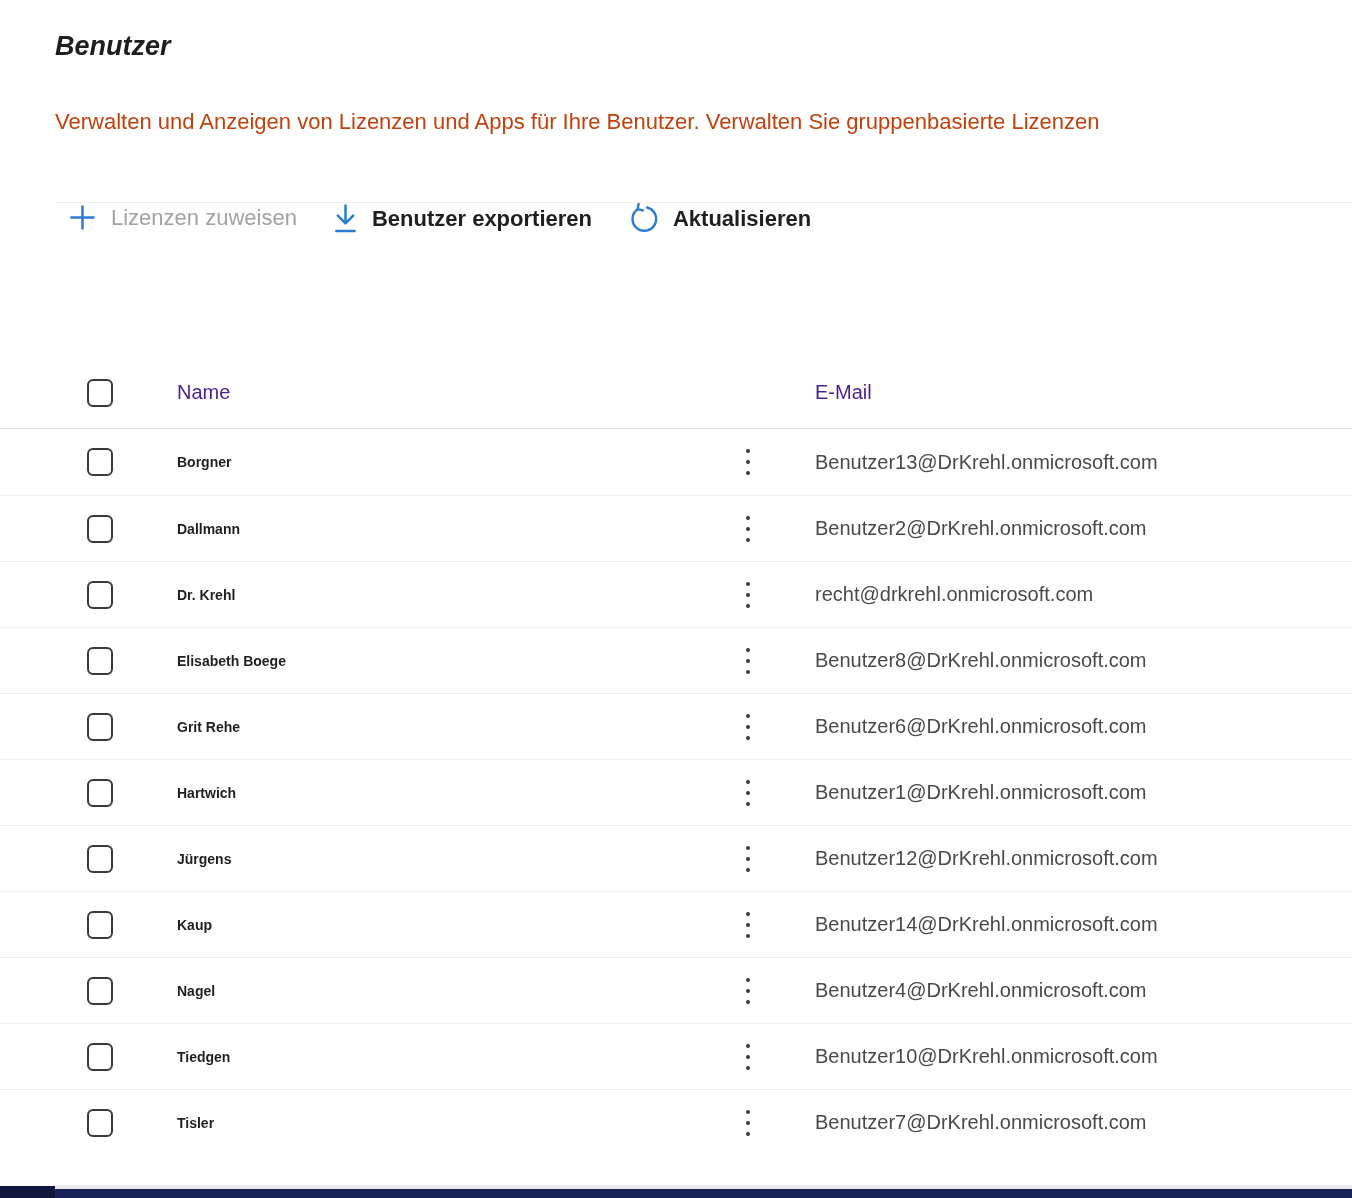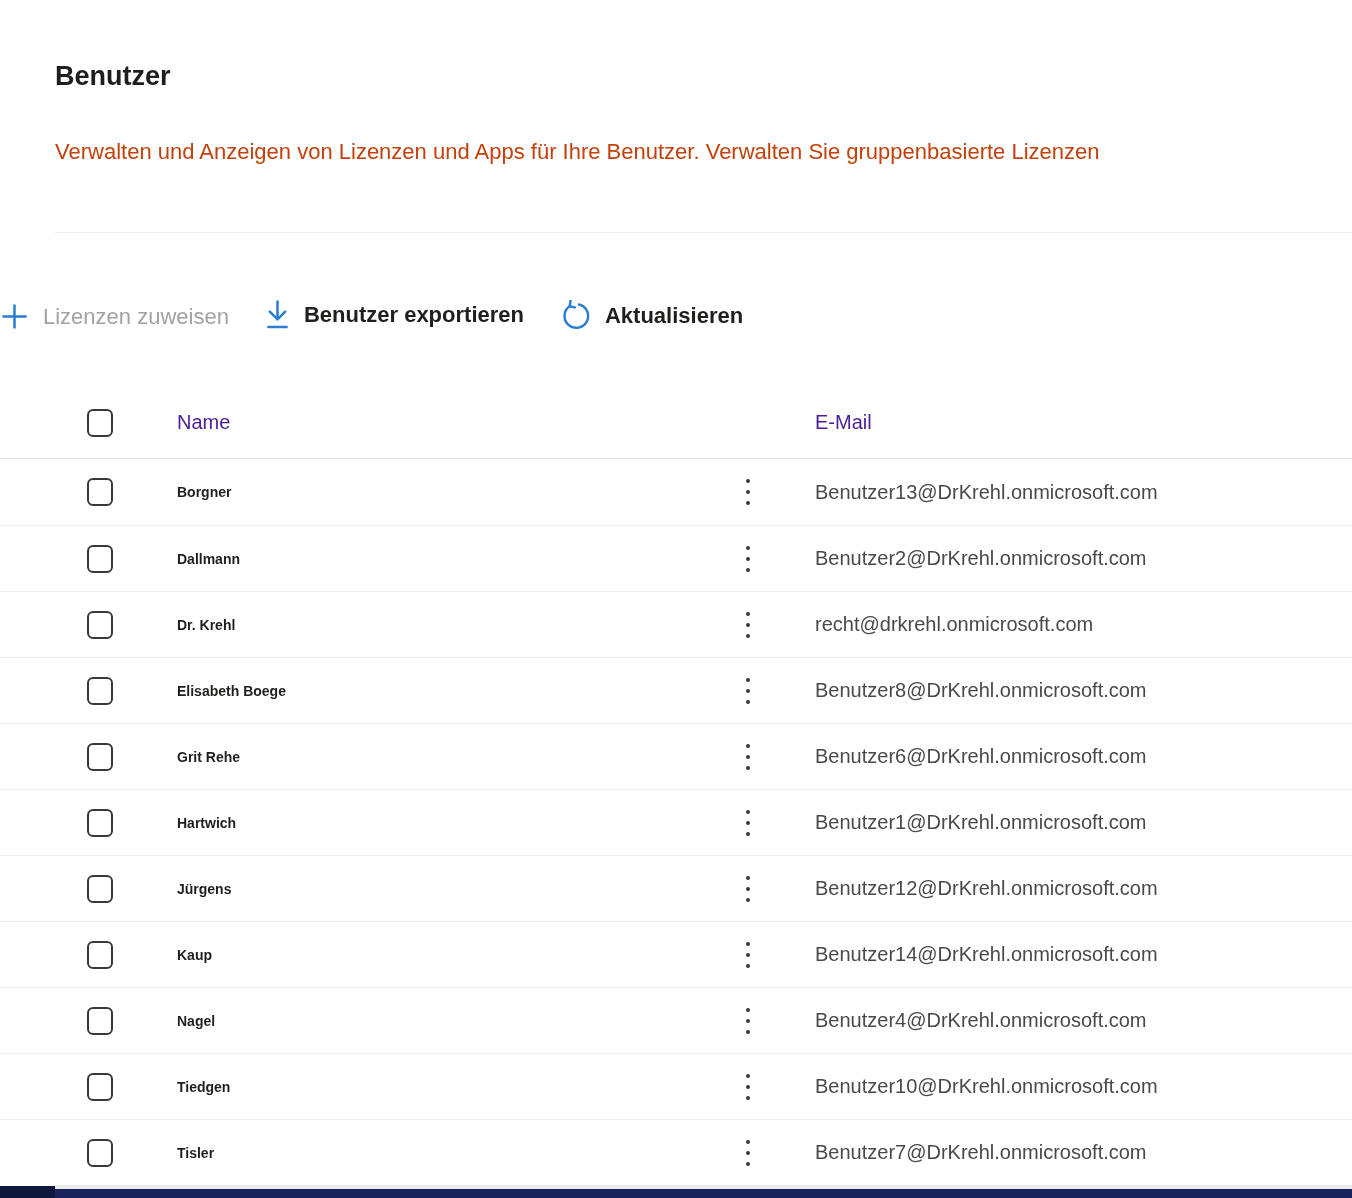--- a/index.html
+++ b/index.html
@@ -7,43 +7,45 @@
   body {
     width: 1352px; height: 1198px;
     background: #ffffff;
     font-family: "Liberation Sans", sans-serif;
     color: #201f1e;
     overflow: hidden;
     position: relative;
   }
   .page-title {
     margin: 0;
-    padding: 60px 0 0 55px;
+    padding: 30px 0 0 55px;
     font-size: 27px;
     font-weight: 700;
     color: #1f1e1d;
     line-height: 32px;
+    font-style: italic;
   }
   .page-description {
     margin: 46px 0 0 55px;
     font-size: 22px;
     color: #c2410c;
     line-height: 28px;
     white-space: nowrap;
     overflow: hidden;
   }
   .toolbar-divider {
     margin: 66px 0 0 55px;
     border: none;
     border-top: 1px solid #ececec;
   }
   .toolbar {
     display: flex;
-    align-items: flex-end;
+    align-items: flex-start;
     height: 98px;
+    padding-left: 68px;
   }
   .toolbar-btn {
     display: flex;
     align-items: center;
     gap: 14px;
     background: none;
     border: none;
     padding: 0;
     font-family: "Liberation Sans", sans-serif;
     font-size: 22px;

